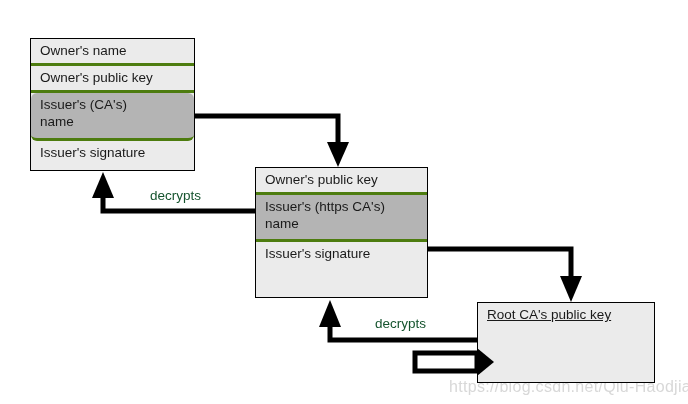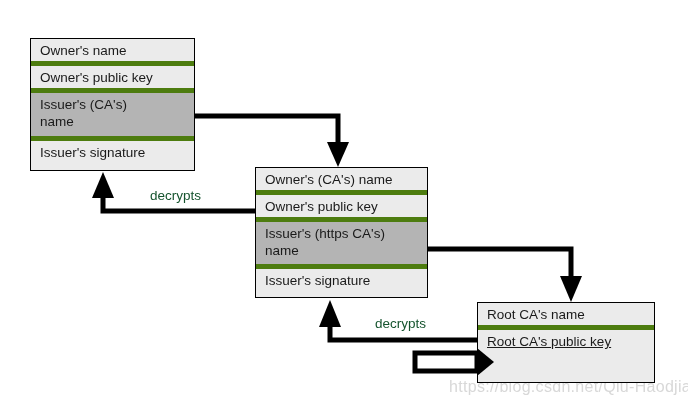--- a/index.html
+++ b/index.html
@@ -17,21 +17,21 @@
   }
   .cert-block {
     position: absolute;
     border: 1px solid #000000;
     box-sizing: border-box;
     background: #ebebeb;
     z-index: 5;
   }
   .cert-row {
     box-sizing: border-box;
-    border-bottom: 5px solid #4d7c0f;
+    border-bottom: 3px solid #4d7c0f;
     padding: 3px 8px 3px 9px;
     font-size: 13.5px;
     line-height: 17px;
     color: #1a1a1a;
     background: #ebebeb;
     white-space: pre-line;
   }
   .cert-row:last-child {
     border-bottom: none;
     border-radius: 6px;
@@ -68,35 +68,33 @@
 </head>
 <body>
 
 <div id="canvas">
 
   <div class="watermark" style="left:449px; top:378px;">https://blog.csdn.net/Qiu-Haodjian</div>
 
   <div class="cert-block" style="left:30px; top:38px; width:165px; height:133px;">
     <div class="cert-row" style="height:27px;">Owner's name</div>
     <div class="cert-row" style="height:27px;">Owner's public key</div>
-    <div class="cert-row shaded" style="height:48px;">Issuer's (CA's)
+    <div class="cert-row shaded" style="height:48px;border-radius:6px;">Issuer's (CA's)
 name</div>
     <div class="cert-row" style="height:29px;">Issuer's signature</div>
   </div>
 
   <div class="cert-block" style="left:255px; top:167px; width:173px; height:131px;">
-    <div class="cert-row" style="height:27px;">Owner's (CA's) name</div>
     <div class="cert-row" style="height:27px;">Owner's public key</div>
     <div class="cert-row shaded" style="height:47px;">Issuer's (https CA's)
 name</div>
     <div class="cert-row" style="height:28px;">Issuer's signature</div>
   </div>
 
   <div class="cert-block" style="left:477px; top:302px; width:178px; height:81px;">
-    <div class="cert-row" style="height:27px;">Root CA's name</div>
     <div class="cert-row" style="height:26px;text-decoration:underline;">Root CA's public key</div>
   </div>
 
   <svg class="svg-layer" viewBox="0 0 688 404" xmlns="http://www.w3.org/2000/svg">
 
     <g>
       <path d="M 195 116 L 338 116 L 338 147" stroke="#000000" stroke-width="5" fill="none" stroke-linecap="butt" stroke-linejoin="miter"></path>
       <polygon points="338,167 327,142 349,142" fill="#000000"></polygon>
     </g>
 

